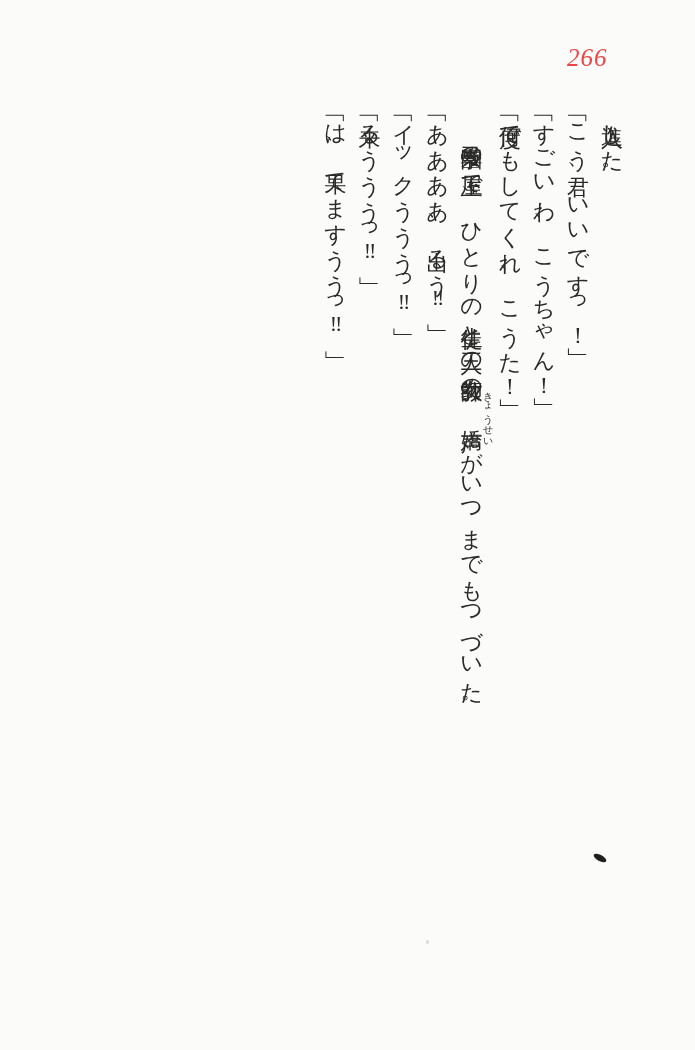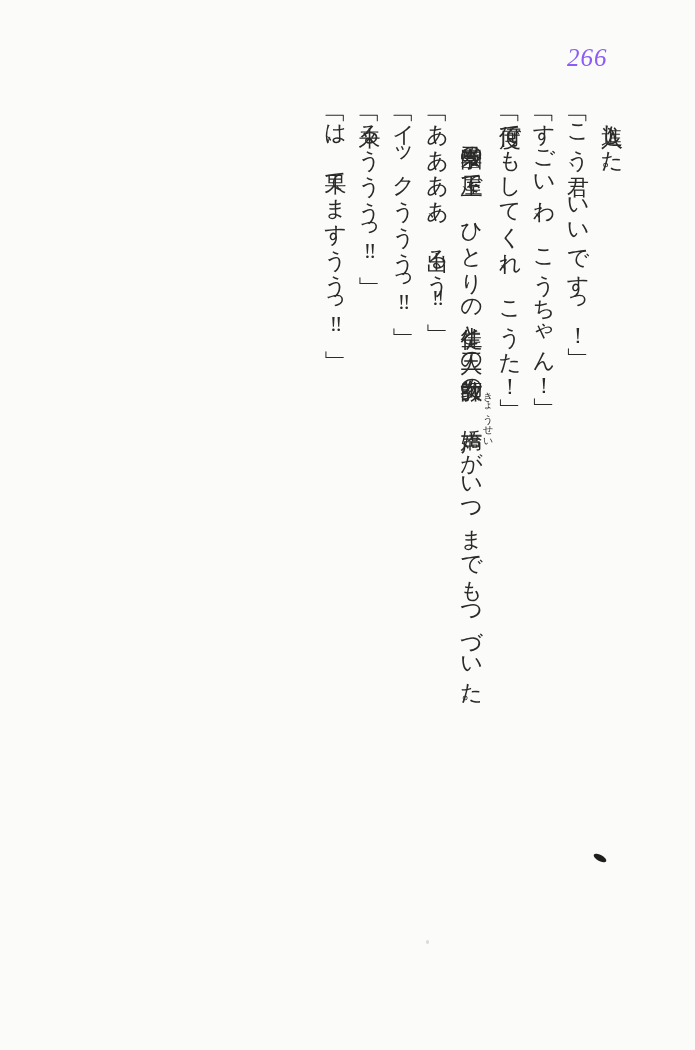--- a/index.html
+++ b/index.html
@@ -14,21 +14,21 @@
     background: #fbfbf9;
     overflow: hidden;
     font-family: "Liberation Serif", "DejaVu Serif", serif;
   }
   .page-number {
     position: absolute;
     top: 44px;
     left: 567px;
     font-size: 25px;
     font-style: italic;
-    color: #8b5cf6;
+    color: #ef4444;
     letter-spacing: 1px;
   }
   .text-block {
     position: absolute;
     top: 108px;
     right: 66px;
     height: 820px;
     writing-mode: vertical-rl;
     text-orientation: mixed;
     font-size: 22px;

